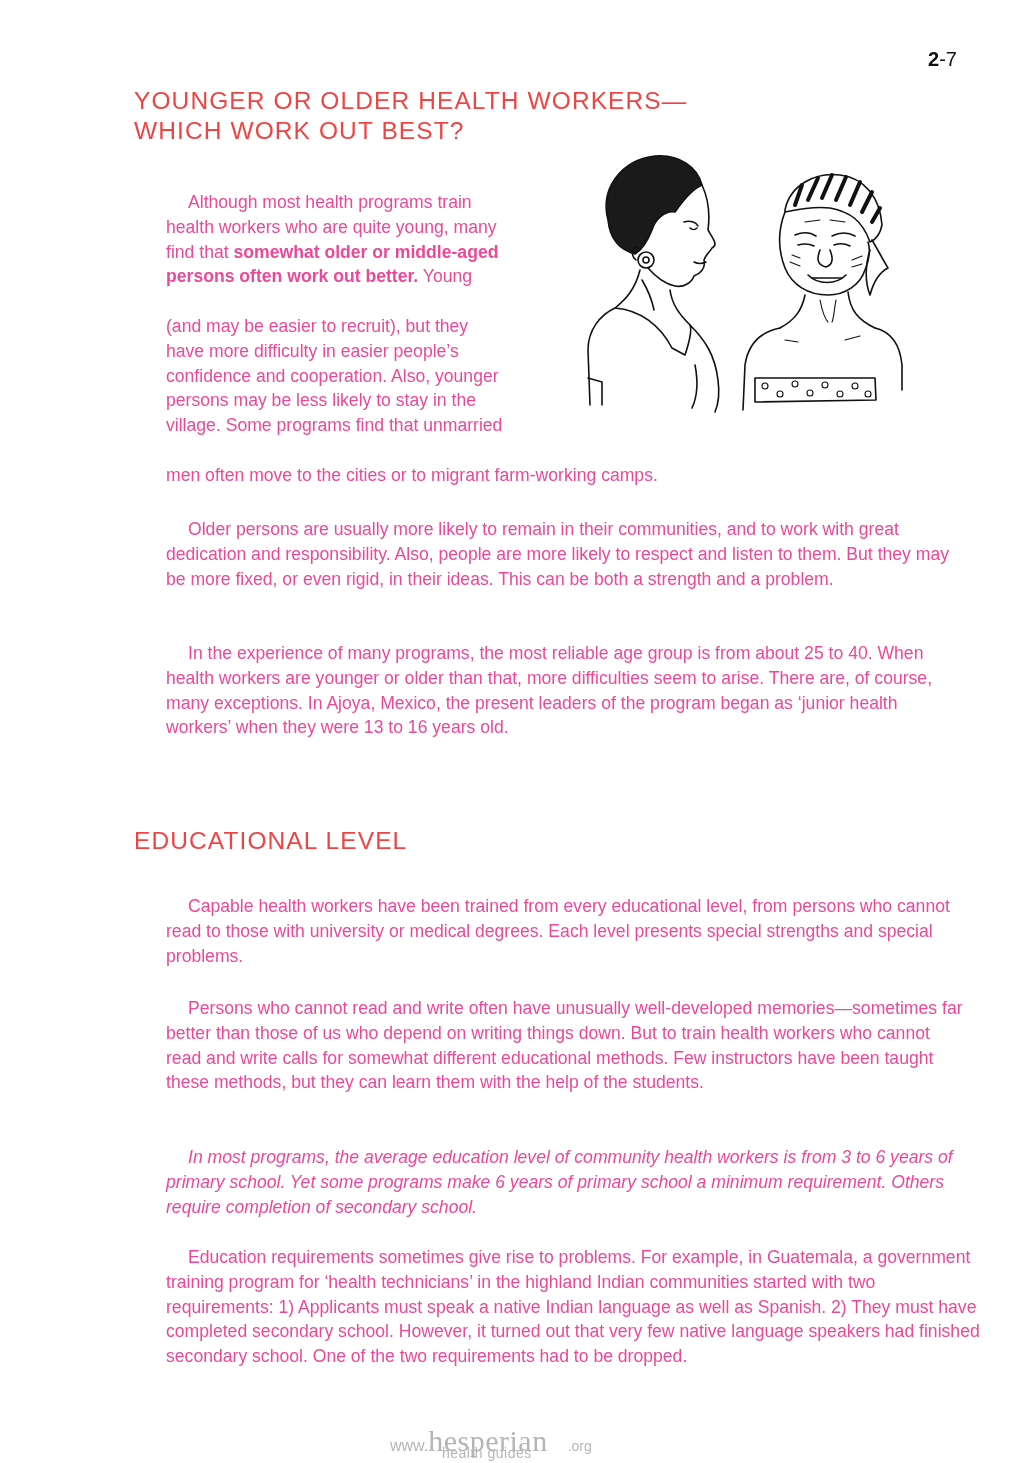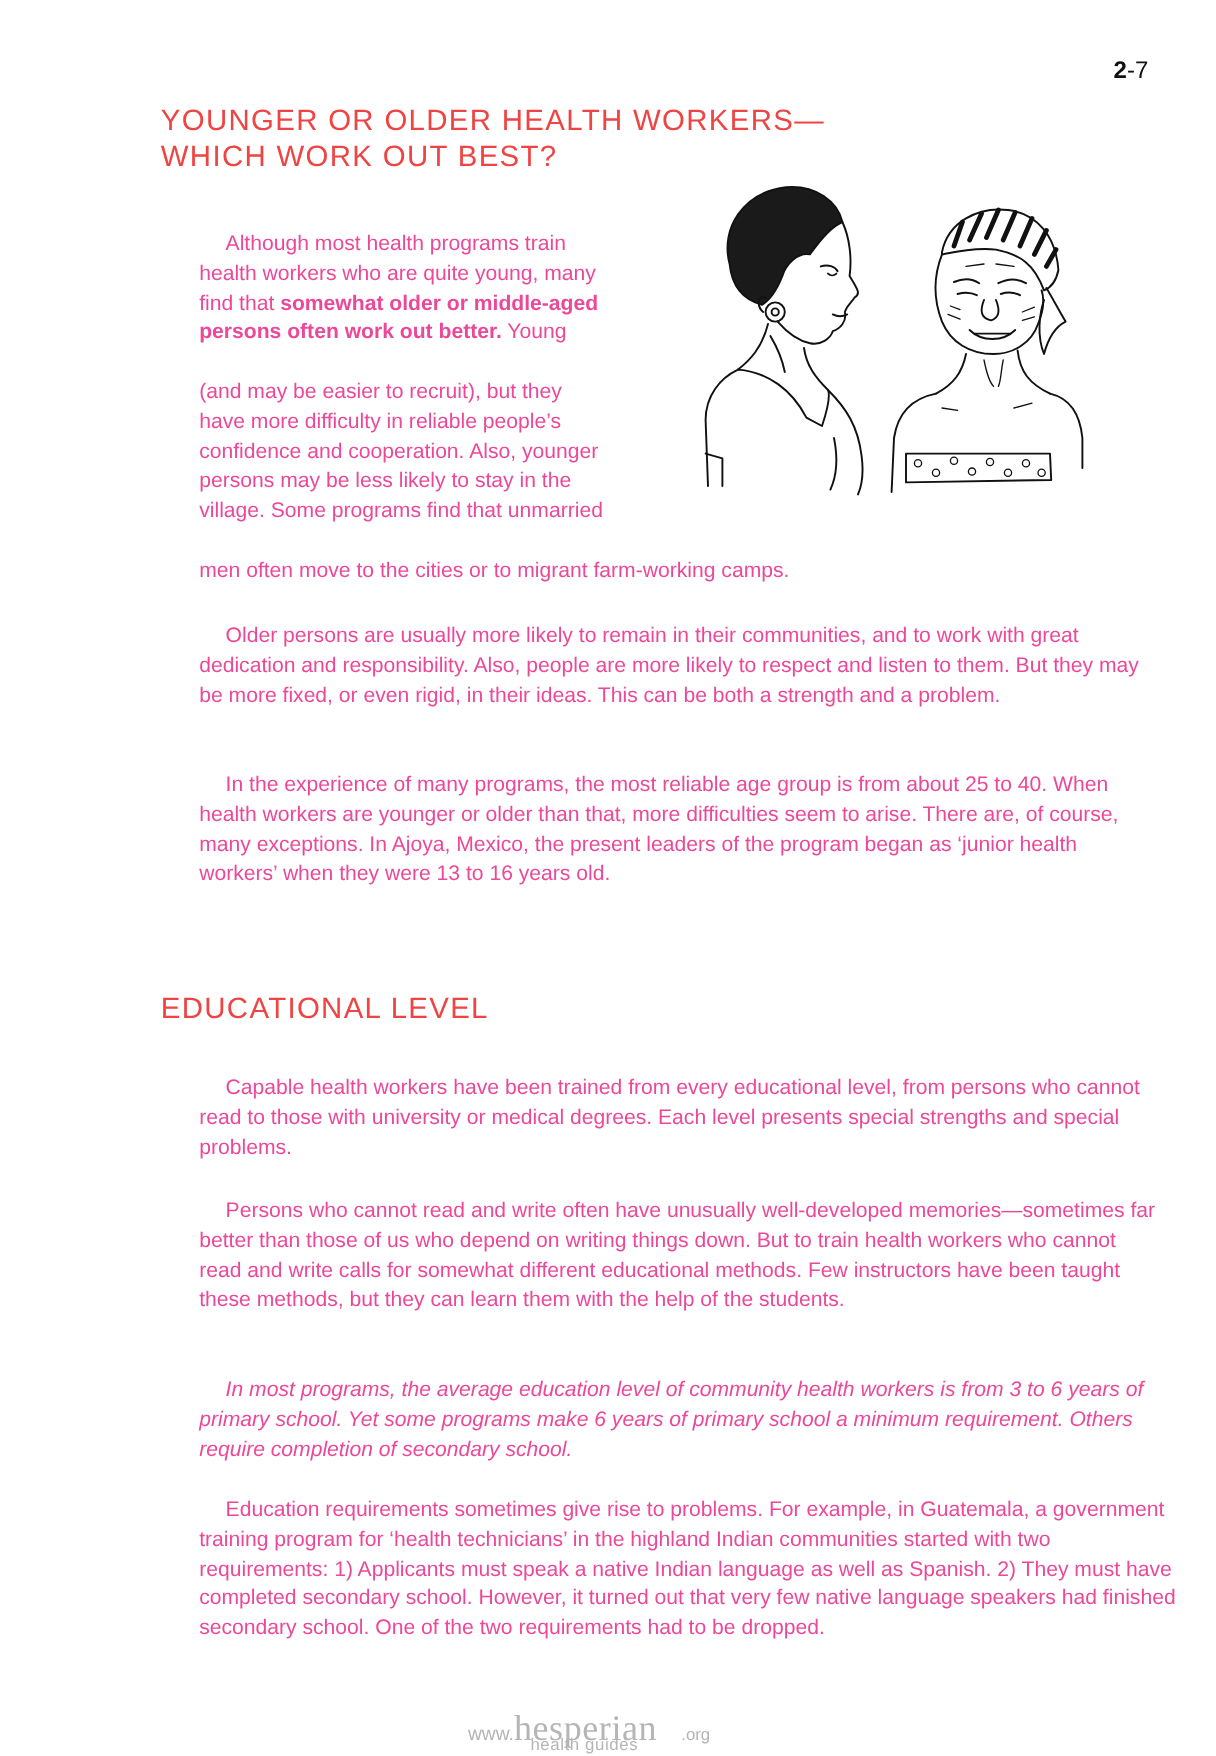--- a/index.html
+++ b/index.html
@@ -92,21 +92,21 @@
   <span>WHICH WORK OUT BEST?</span>
 </h1>
 
 <p class="para p1">
   <span class="indent"></span><span>Although most health programs train</span><br>
   <span>health workers who are quite young, many</span><br>
   <span>find that </span><b>somewhat older or middle-aged</b><br>
   <b>persons often work out better.</b><span> Young</span><br>
   <br>
   <span>(and may be easier to recruit), but they</span><br>
-  <span>have more difficulty in reliable people’s</span><br>
+  <span>have more difficulty in easier people’s</span><br>
   <span>confidence and cooperation. Also, younger</span><br>
   <span>persons may be less likely to stay in the</span><br>
   <span>village. Some programs find that unmarried</span><br>
   <br>
   <span>men often move to the cities or to migrant farm-working camps.</span>
 </p>
 
 <svg class="illustration" viewBox="0 0 340 265" xmlns="http://www.w3.org/2000/svg" fill="none" stroke="#111" stroke-width="1.6" stroke-linecap="round" stroke-linejoin="round">
   <title>A young woman with short hair and an older smiling woman wearing a striped headscarf</title>
 

